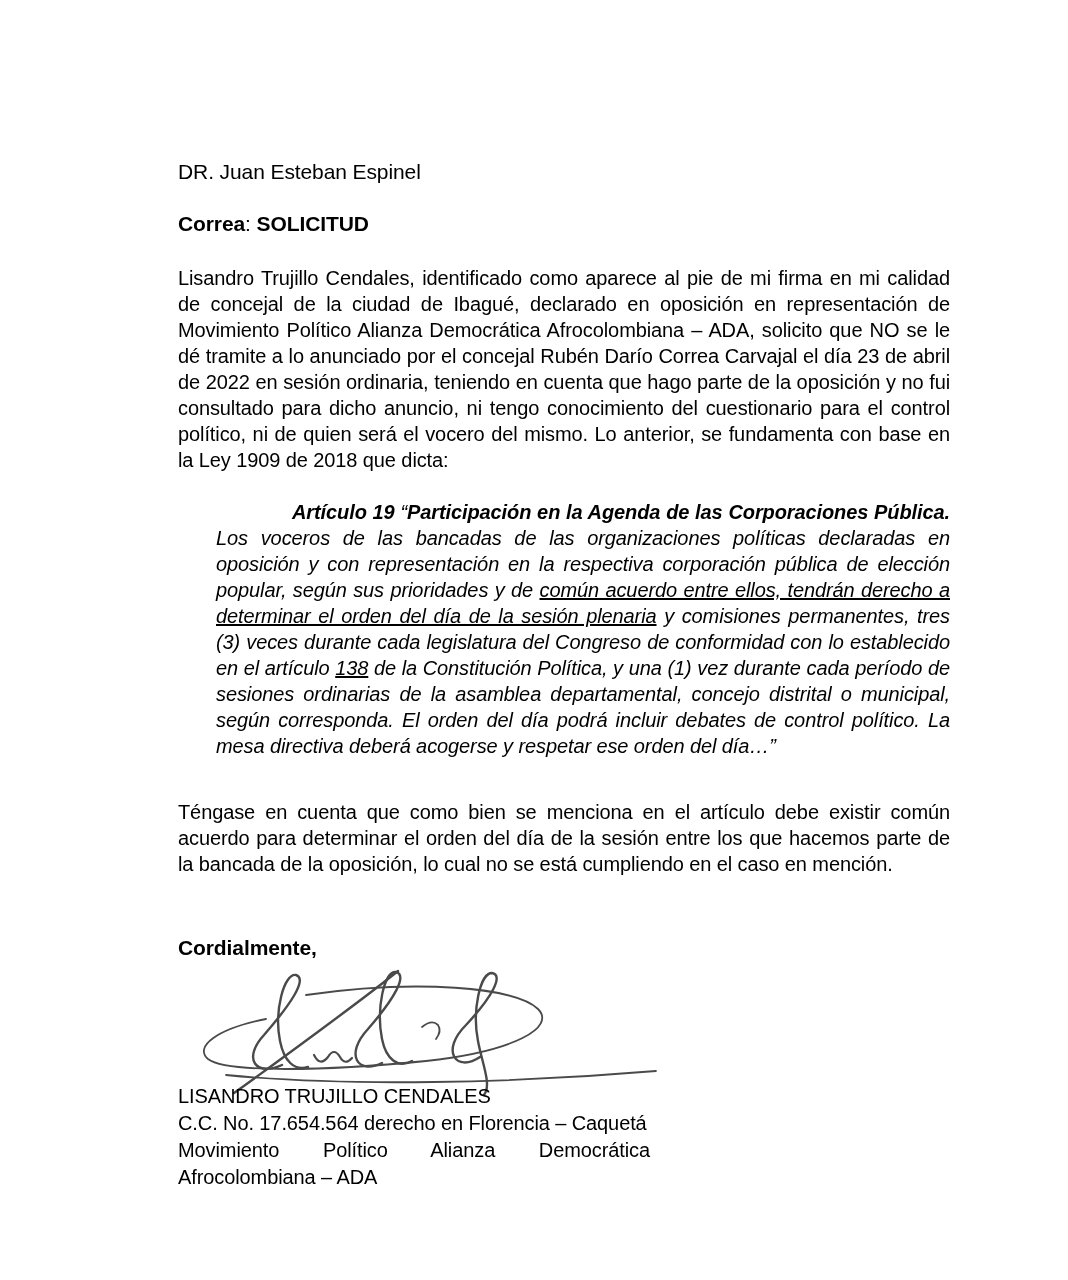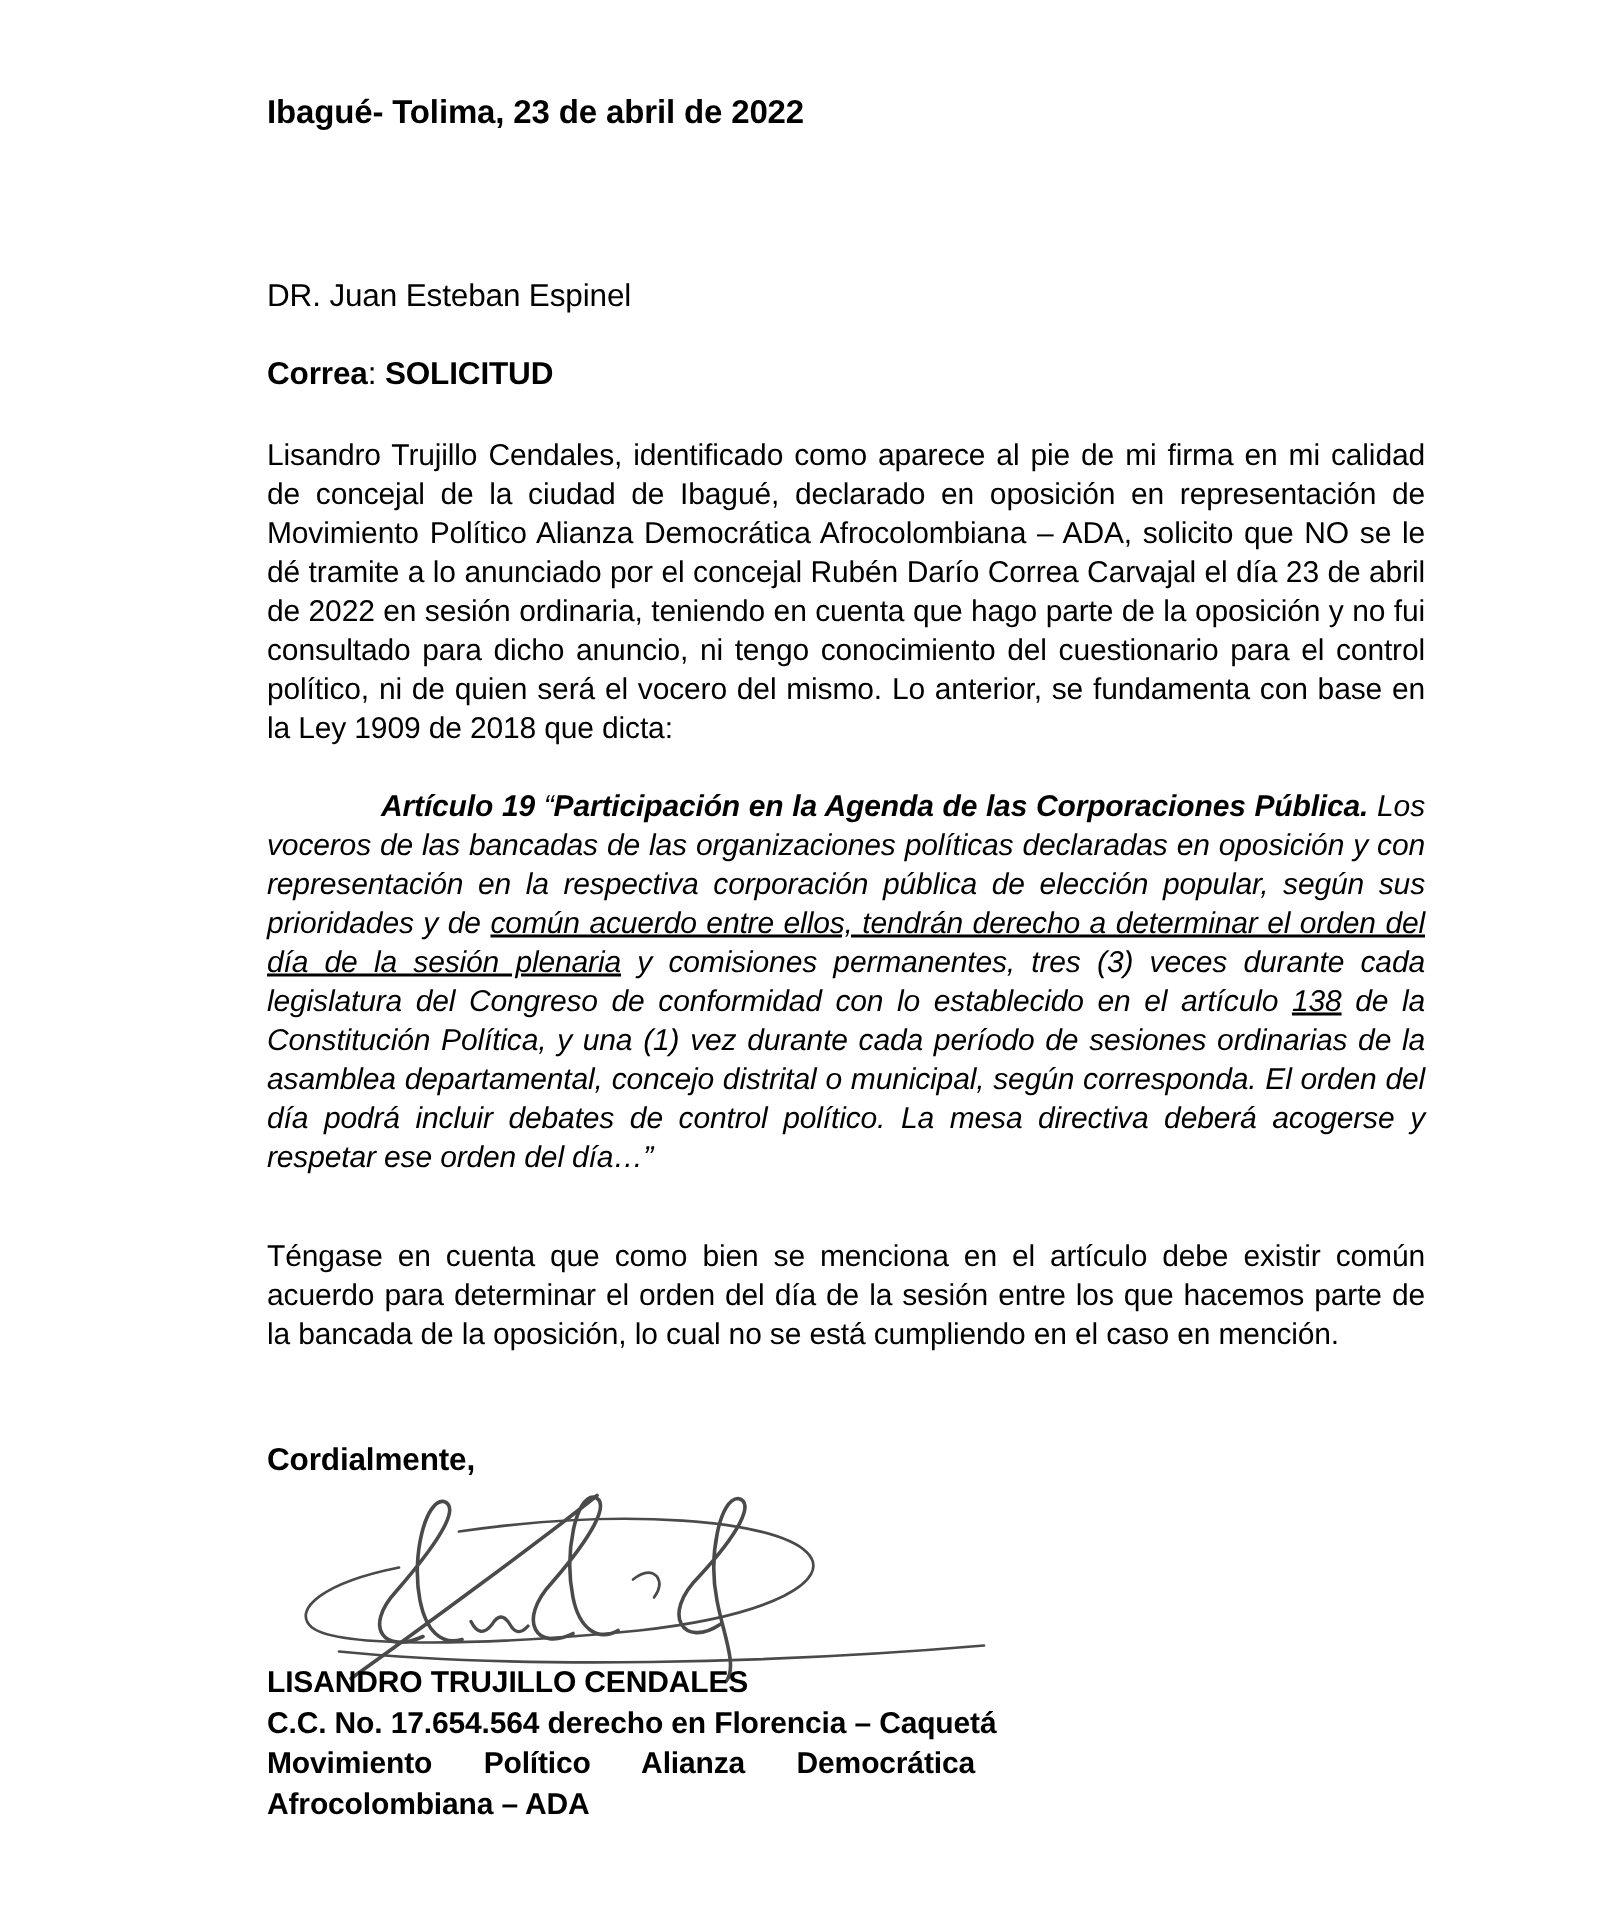--- a/index.html
+++ b/index.html
@@ -42,20 +42,21 @@
   .subject-line .label,
   .subject-line .value { font-weight: bold; }
 
   .para {
     text-align: justify;
   }
   .p1 { margin-top: 28px; }
   .quote {
     margin-top: 26px;
     text-indent: 76px;
+    margin-left: 38px;
   }
   .p3 { margin-top: 40px; }
 
   .closing {
     margin-top: 58px;
     font-weight: bold;
     font-size: 21px;
   }
 
   .signature-wrap {
@@ -65,37 +66,36 @@
     position: relative;
   }
   .signature-wrap svg {
     position: absolute;
     left: 0;
     top: 0;
   }
 
   .sig-block {
     margin-top: -6px;
-    font-weight: bold;
+    font-weight: normal;
     font-size: 20px;
     line-height: 27px;
     position: relative;
   }
   .party-justified {
     width: 472px;
     text-align: justify;
     text-align-last: justify;
   }
 </style>
 </head>
 <body>
 
 <div class="page">
 
-  <div class="date-line">Ibagué- Tolima, 23 de abril de 2022</div>
 
   <div class="recipient">
     <div>DR. Juan Esteban Espinel</div>
   </div>
 
   <div class="subject-line">
     <span class="label">Correa</span><span>: </span><span class="value">SOLICITUD</span>
   </div>
 
   <div class="para p1">Lisandro Trujillo Cendales, identificado como aparece al pie de mi firma en mi calidad de concejal de la ciudad de Ibagué, declarado en oposición en representación de Movimiento Político Alianza Democrática Afrocolombiana – ADA, solicito que NO se le dé tramite a lo anunciado por el concejal Rubén Darío Correa Carvajal el día 23 de abril de 2022 en sesión ordinaria, teniendo en cuenta que hago parte de la oposición y no fui consultado para dicho anuncio, ni tengo conocimiento del cuestionario para el control político, ni de quien será el vocero del mismo. Lo anterior, se fundamenta con base en la Ley 1909 de 2018 que dicta:</div>

